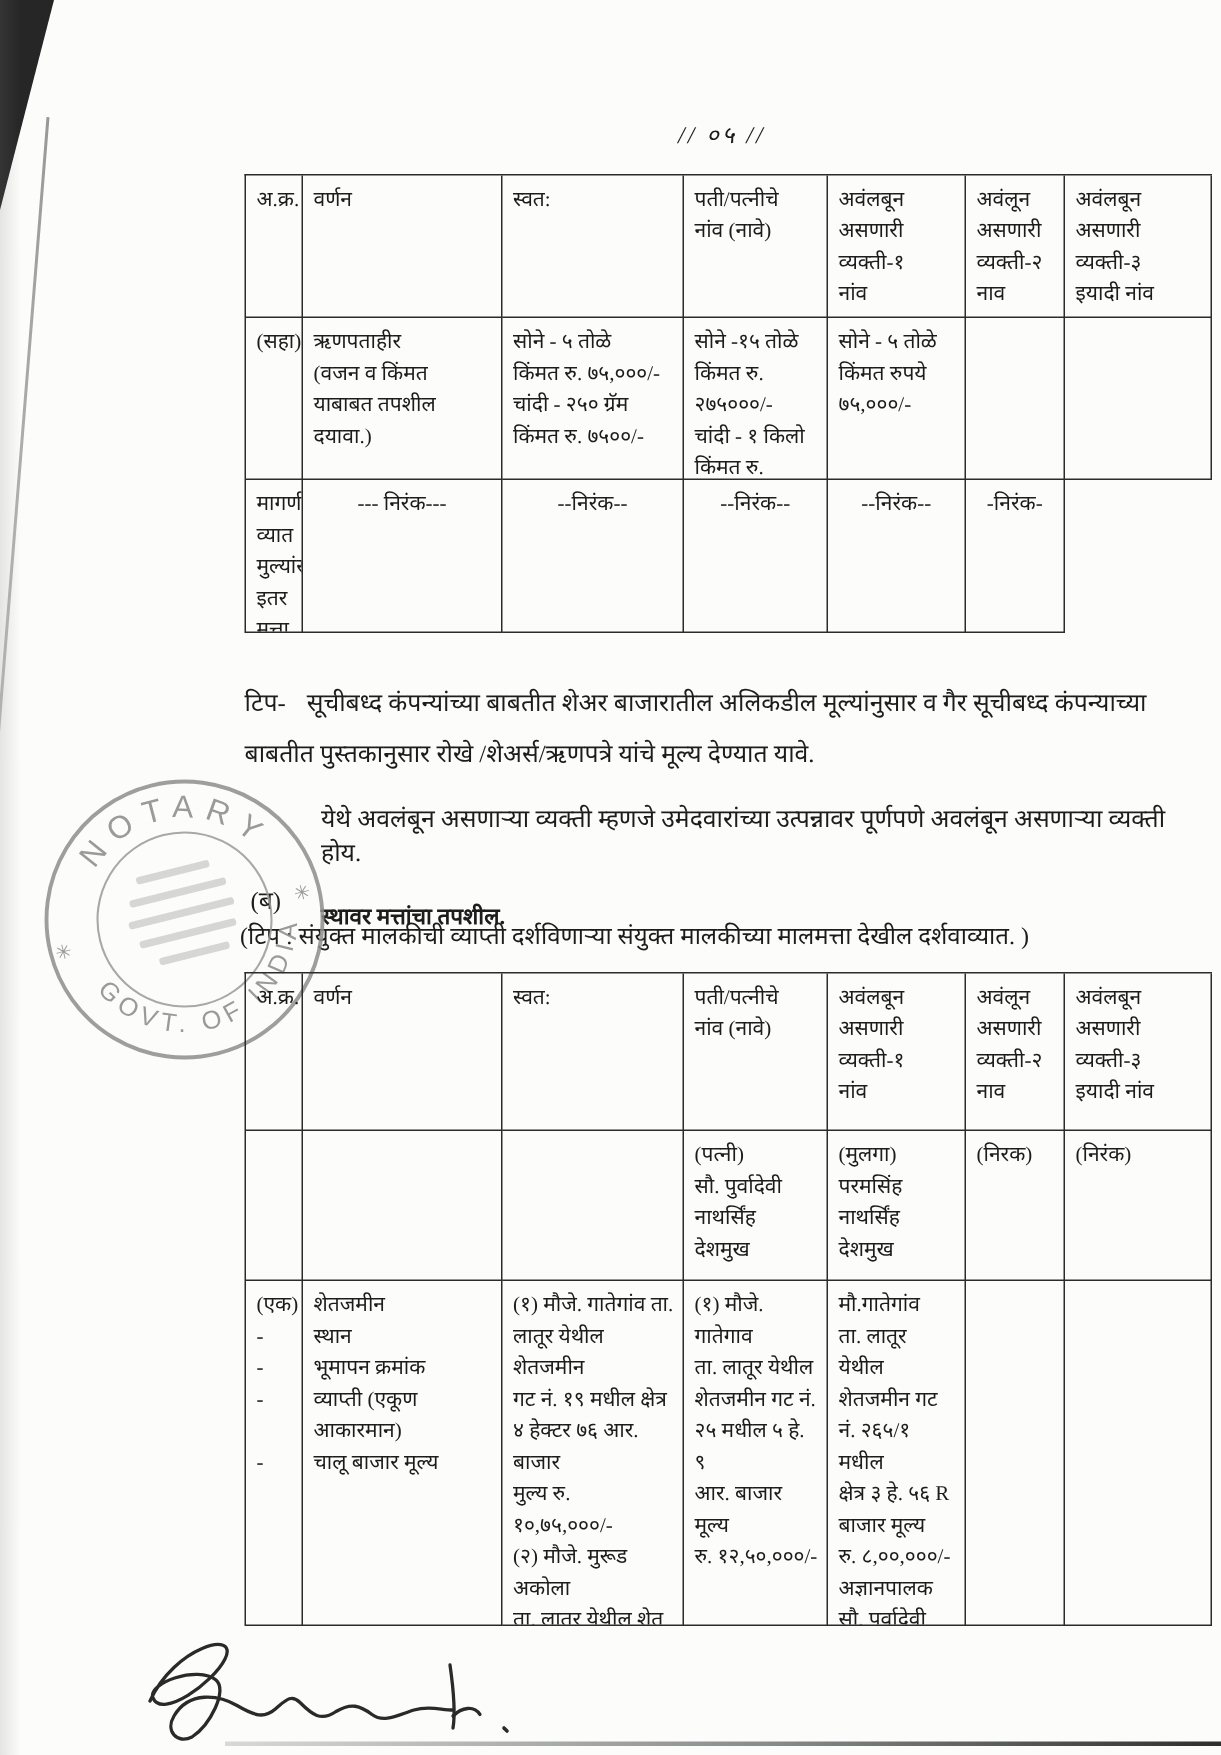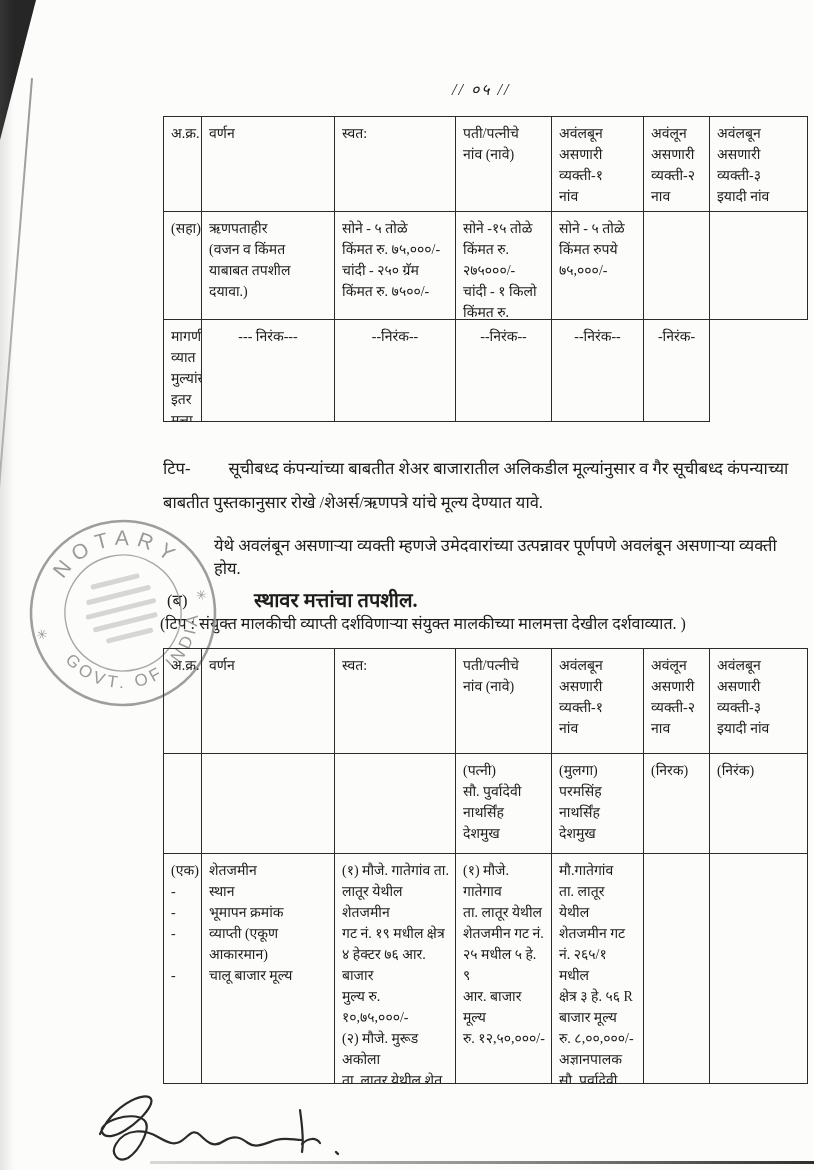--- a/index.html
+++ b/index.html
@@ -24,24 +24,24 @@
     position:absolute;left:0;top:0;width:14px;height:1170px;
     background:linear-gradient(90deg,rgba(120,120,120,.18),rgba(120,120,120,0));
   }
   .bottom-edge{
     position:absolute;left:150px;top:1161px;width:664px;height:3px;
     background:linear-gradient(90deg,rgba(110,110,110,.25),rgba(70,80,80,.65) 55%,#2e2e2e);
   }
   
   .pageno{position:absolute;left:452px;top:78px;font-size:16px;letter-spacing:2px;font-style:italic;}
   .tip{position:absolute;left:163px;top:452px;width:648px;font-size:16.5px;line-height:2.05;}
-  .tip .lbl{margin-right:38px;}
+  .tip .lbl{margin-right:14px;}
   .depnote{position:absolute;left:214px;top:533px;width:592px;font-size:16.5px;}
   .seclbl{position:absolute;left:167px;top:588px;font-size:16.5px;}
-  .sectitle{position:absolute;left:214px;top:586px;font-size:20px;font-weight:bold;margin-left:40px;}
+  .sectitle{position:absolute;left:214px;top:600px;font-size:15px;font-weight:bold;}
   .jointnote{position:absolute;left:160px;top:612px;width:640px;font-size:16px;}
   
   .tbl{
     position:absolute;left:163px;display:grid;
     grid-template-columns:38px 133px 121px 96px 92px 66px 98px;
     border-top:1.6px solid #2b2b2b;border-left:1.6px solid #2b2b2b;
     background:transparent;
   }
   .t1{top:116px;grid-template-rows:95px 108px 102px;}
   .t2{top:648px;grid-template-rows:105px 100px 230px;}

